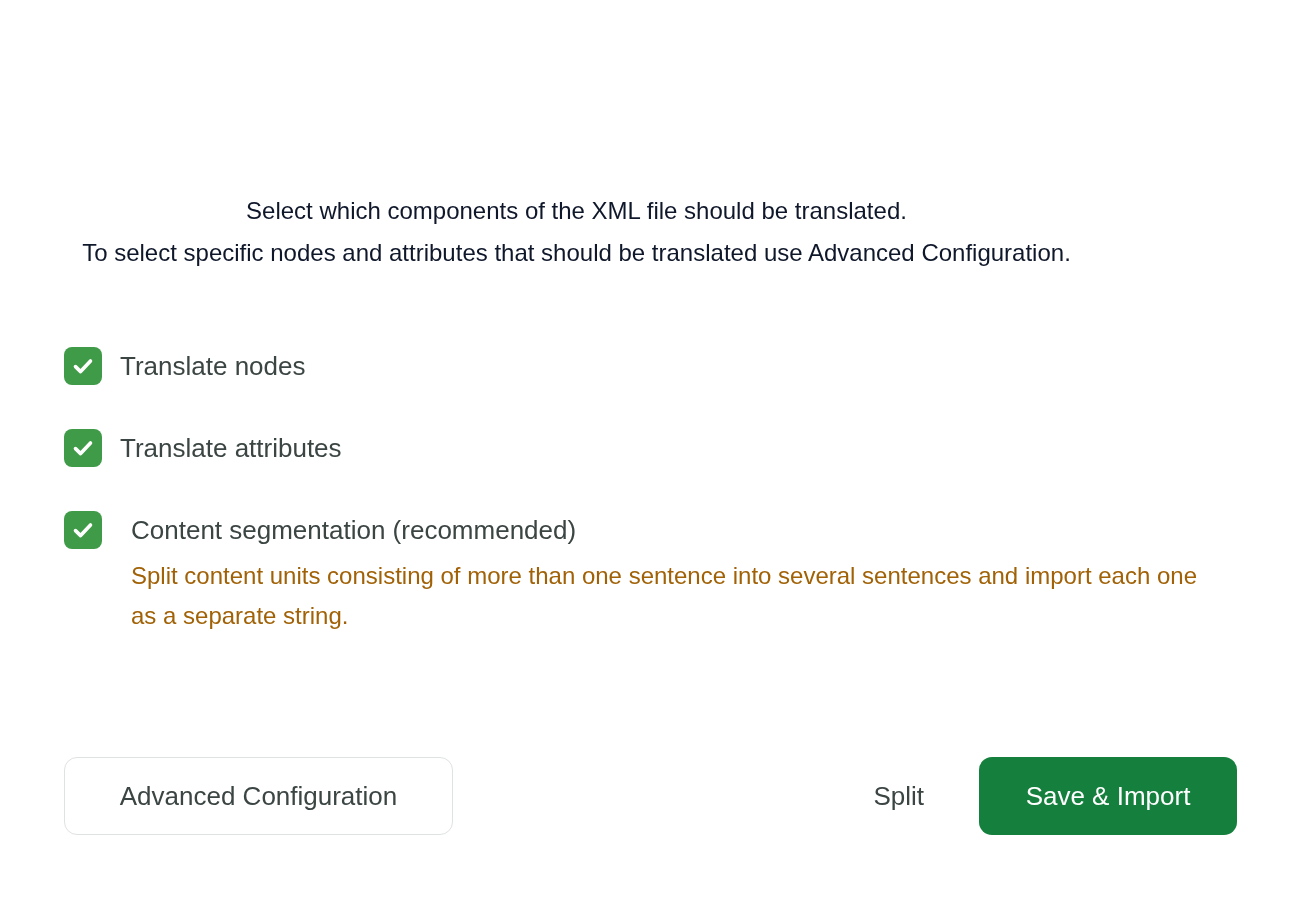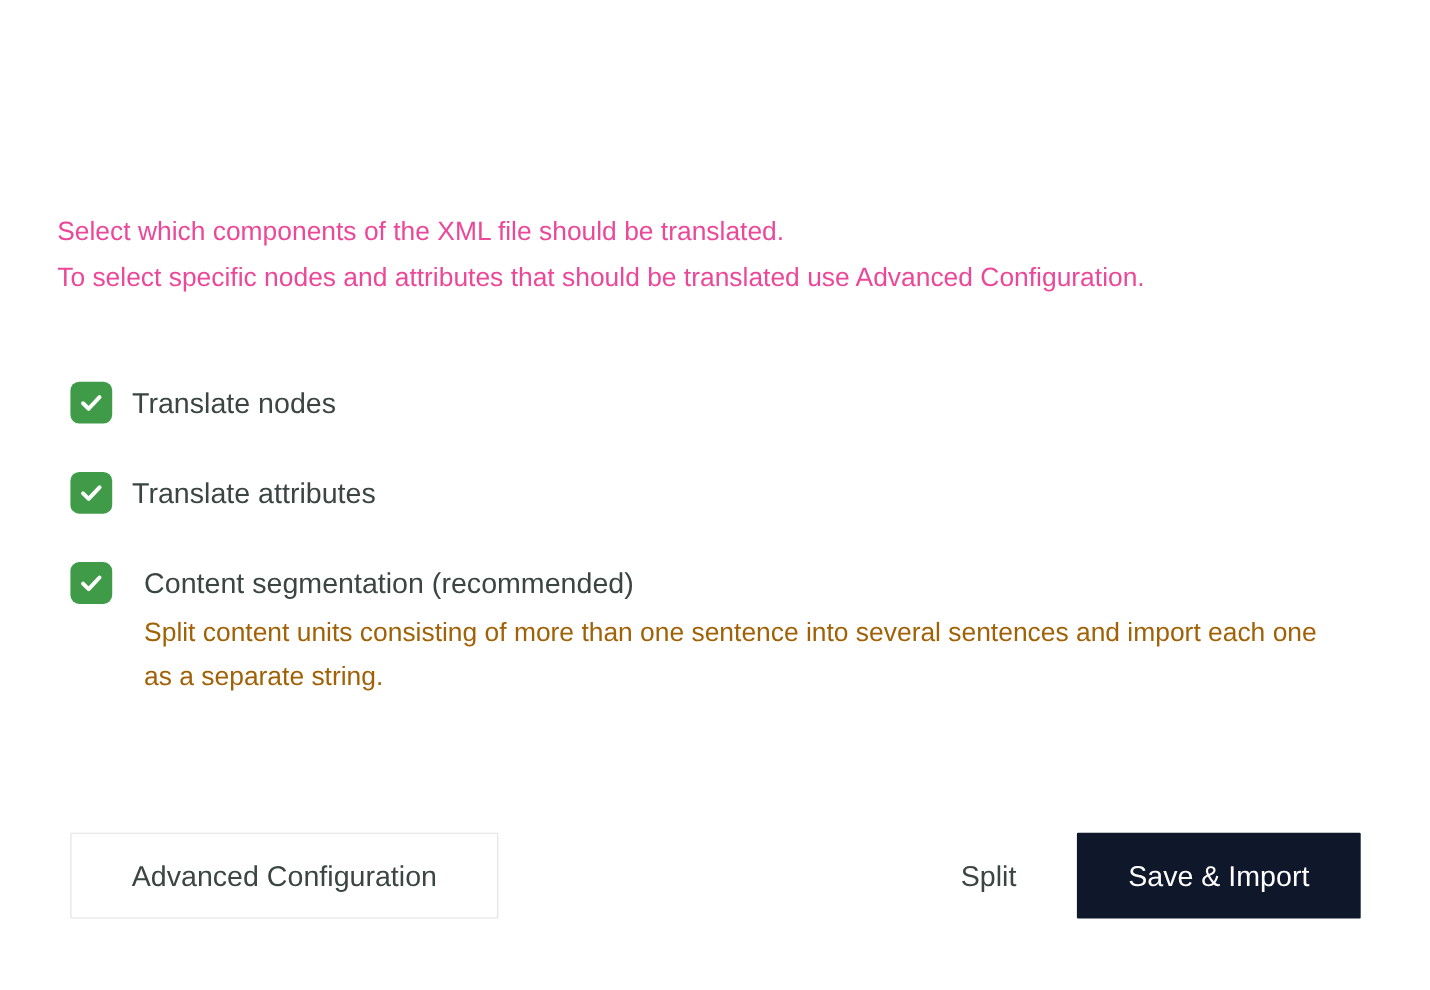--- a/index.html
+++ b/index.html
@@ -52,26 +52,27 @@
     cursor: pointer;
     background: transparent;
     border: none;
     padding: 0;
   }
   .close-button svg { display: block; }
 
   
   .description {
     position: absolute;
-    left: 52px;
+    left: 64px;
     top: 190px;
     width: 1025px;
     font-size: 24px;
     line-height: 42px;
-    color: #ec4899;
+    color: #0f172a;
+    text-align: center;
   }
   .description p {
     margin: 0;
   }
 
   
   .options {
     position: absolute;
     left: 64px;
     top: 346px;
@@ -129,21 +130,21 @@
     justify-content: space-between;
   }
   .footer-right {
     display: flex;
     align-items: center;
   }
 
   .btn {
     font-family: "Liberation Sans", sans-serif;
     font-size: 26px;
-    border-radius: 1px;
+    border-radius: 13px;
     cursor: pointer;
     box-sizing: border-box;
     display: inline-flex;
     align-items: center;
     justify-content: center;
     white-space: nowrap;
   }
   .btn-secondary {
     width: 389px;
     height: 78px;
@@ -155,21 +156,21 @@
     background: transparent;
     border: none;
     color: #3b4543;
     height: 78px;
     padding: 0 28px;
     margin-right: 27px;
   }
   .btn-primary {
     width: 258px;
     height: 78px;
-    background: #0f172a;
+    background: #15803d;
     color: #ffffff;
     border: none;
   }
 </style>
 </head>
 <body>
 
 <div class="modal">
 
 

